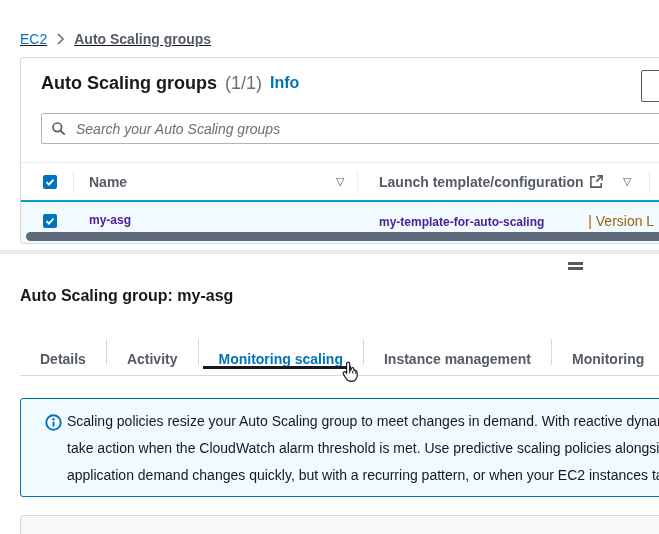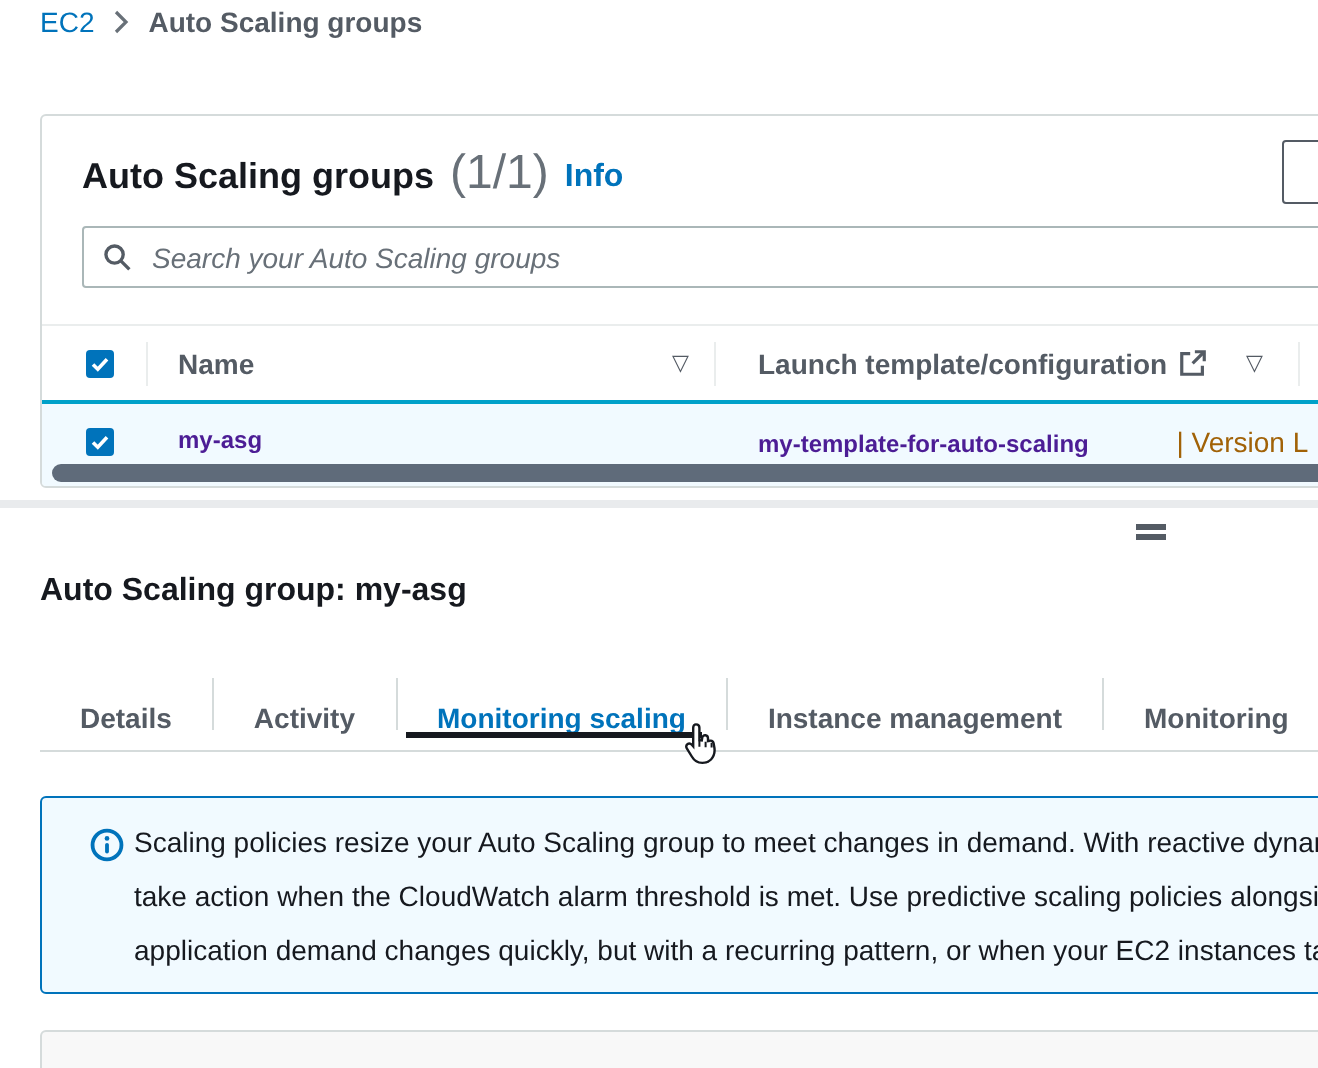--- a/index.html
+++ b/index.html
@@ -2,31 +2,31 @@
 <html><head>
 <meta charset="utf-8">
 <style>
   html,body{margin:0;padding:0;background:#fff;}
   body{
     position:relative;width:659px;height:534px;overflow:hidden;
     font-family:"Liberation Sans","DejaVu Sans",sans-serif;
     color:#16191f;font-size:14px;
   }
   
-  .breadcrumb{position:absolute;top:3px;left:20px;display:flex;align-items:center;gap:9px;}
+  .breadcrumb{position:absolute;top:31px;left:20px;display:flex;align-items:center;gap:9px;text-decoration:underline;}
   .bc-link{color:#0073bb;text-decoration:none;font-size:14px;cursor:pointer;}
   .bc-current{color:#545b64;font-weight:700;font-size:14px;}
   .bc-chevron svg{display:block;}
 
   
   .card{position:absolute;left:20px;top:57px;width:820px;height:187px;
     border:1px solid #d5dbdb;border-radius:3px;background:#fff;box-sizing:border-box;overflow:hidden;}
   .card-title-line{position:absolute;top:15px;left:20px;display:flex;align-items:baseline;gap:8px;}
   .card-title{font-size:18px;font-weight:700;color:#16191f;}
-  .card-count{font-size:24px;font-weight:400;color:#687078;}
+  .card-count{font-size:18px;font-weight:400;color:#687078;}
   .info-link{font-size:16px;font-weight:700;color:#0073bb;cursor:pointer;position:relative;top:-1px;}
   .refresh-btn{position:absolute;top:12px;left:620px;width:46px;height:32px;background:#fff;
     border:1px solid #545b64;border-radius:2px;display:flex;align-items:center;cursor:pointer;}
 
   .search-box{position:absolute;top:55px;left:20px;width:780px;height:31px;box-sizing:border-box;
     border:1px solid #aab7b8;border-radius:2px;display:flex;align-items:center;padding:0 9px;gap:8px;background:#fff;}
   .search-box input{border:none;outline:none;flex:1;font-size:14px;font-style:italic;color:#16191f;
     font-family:"Liberation Sans","DejaVu Sans",sans-serif;background:transparent;}
   .search-box input::placeholder{color:#687078;font-style:italic;opacity:1;}
 

